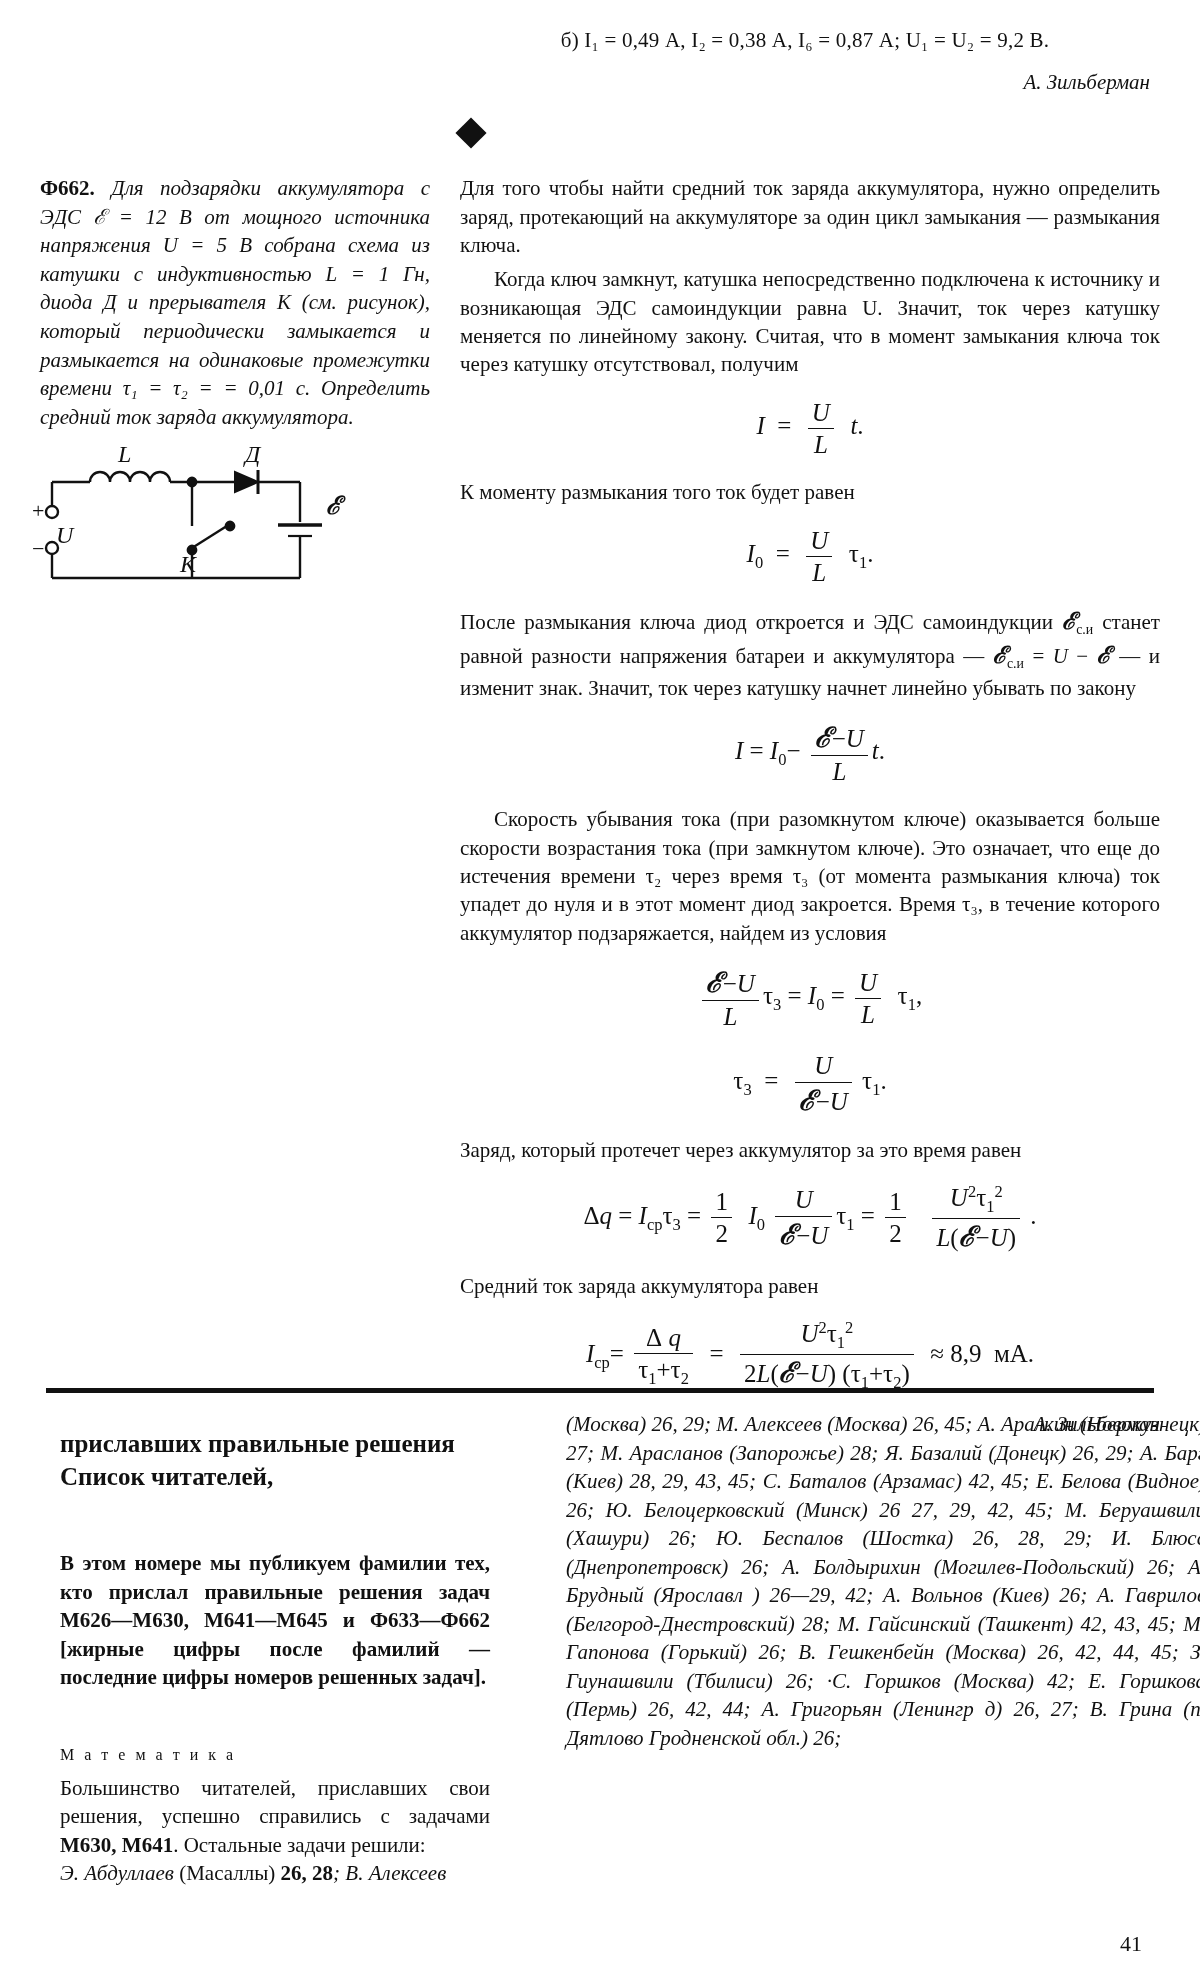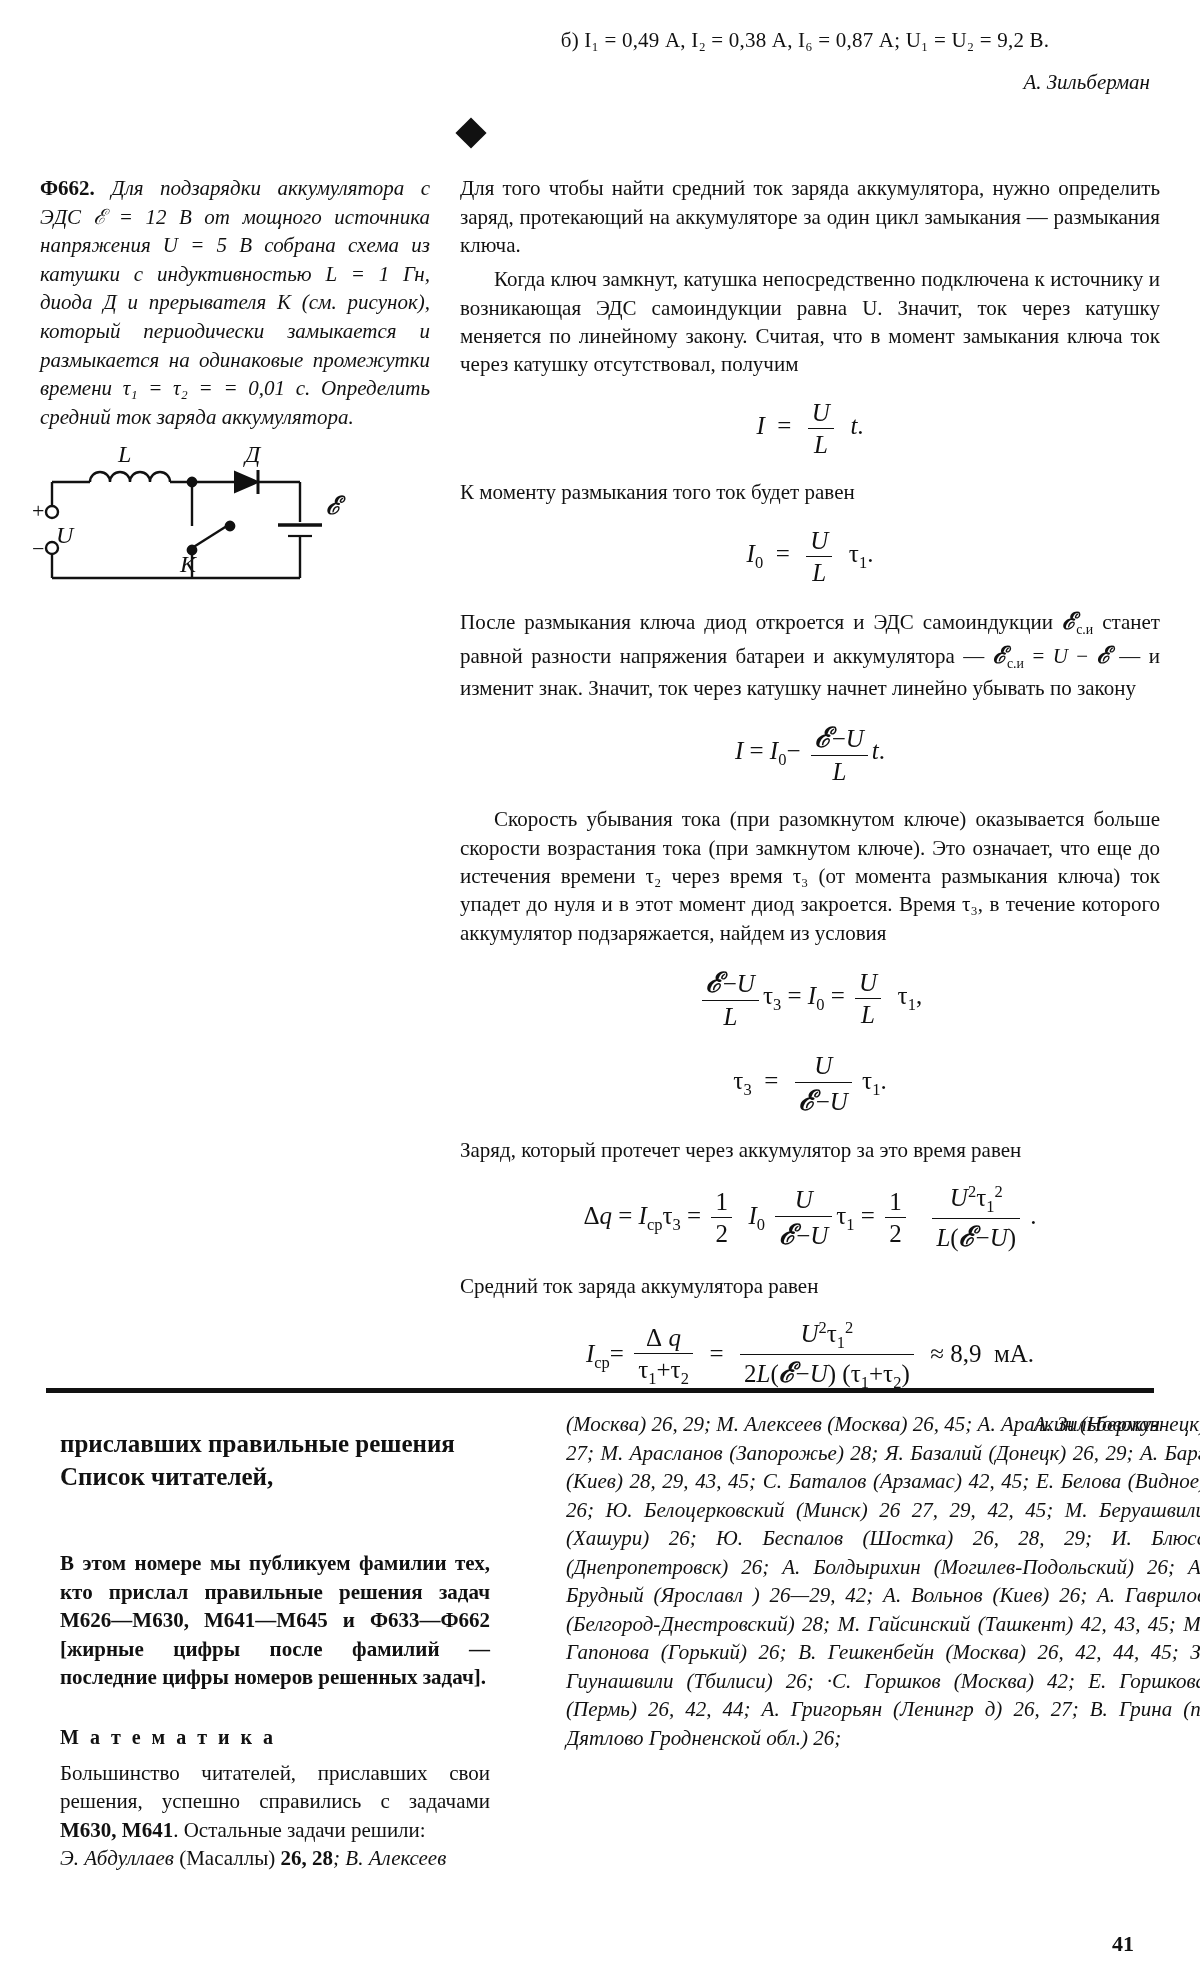--- a/index.html
+++ b/index.html
@@ -62,30 +62,30 @@
   
   .rule { position:absolute; left:46px; right:46px; height:5px; background:#111; }
   .bottom {
     position:absolute; left:60px; right:60px; top:1410px;
   }
   .readers-title { font-weight:bold; font-size:25px; line-height:1.3; margin-top:18px; }
   .note {
     font-weight:bold; font-size:21px; line-height:1.36; text-align:justify;
     margin-top:56px;
   }
-  .math-head { font-weight:bold; font-size:20px; letter-spacing:3px; margin-top:34px; }
+  .math-head { font-weight:normal; font-size:16px; letter-spacing:3px; margin-top:54px; }
   .math-body { font-size:21px; line-height:1.36; text-align:justify; margin-top:10px; }
   .names { font-size:21px; line-height:1.36; text-align:justify; font-style:italic; }
   .names b { font-style:normal; font-weight:bold; }
   .names span.rm { font-style:normal; }
 
   .col2-left { position:absolute; left:0; top:0; width:430px; }
   .col2-right { position:absolute; left:470px; top:0; width:640px;margin-left:36px; }
 
-  .page-num { position:absolute; right:66px; bottom:26px; font-weight:bold; font-size:22px; }
+  .page-num { position:absolute; right:58px; bottom:26px; font-weight:normal; font-size:22px; }
 </style>
 </head>
 <body>
 
 <div class="page">
 
   <div class="top-block">
     <div class="top-line-1">б)  I₁ = 0,49  А,  I₂ = 0,38  А,  I₆ = 0,87  А;   U₁ = U₂ = 9,2  В.</div>
     <div class="sign">А. Зильберман</div>
   </div>

